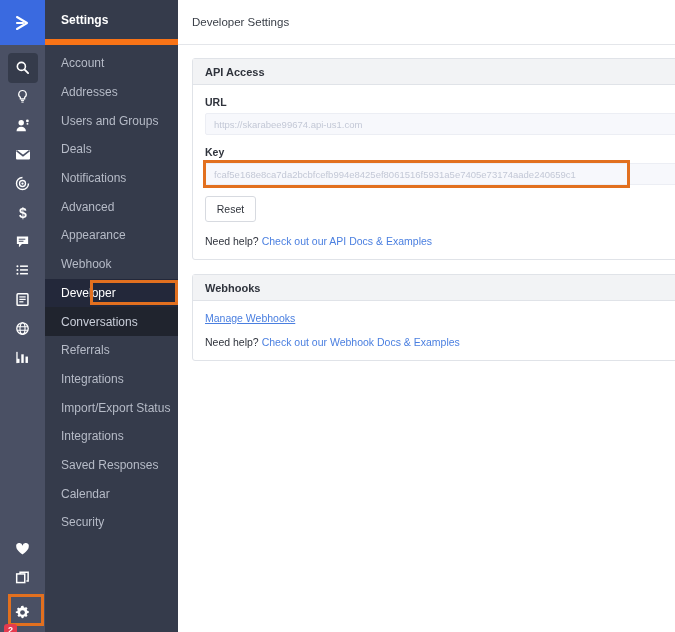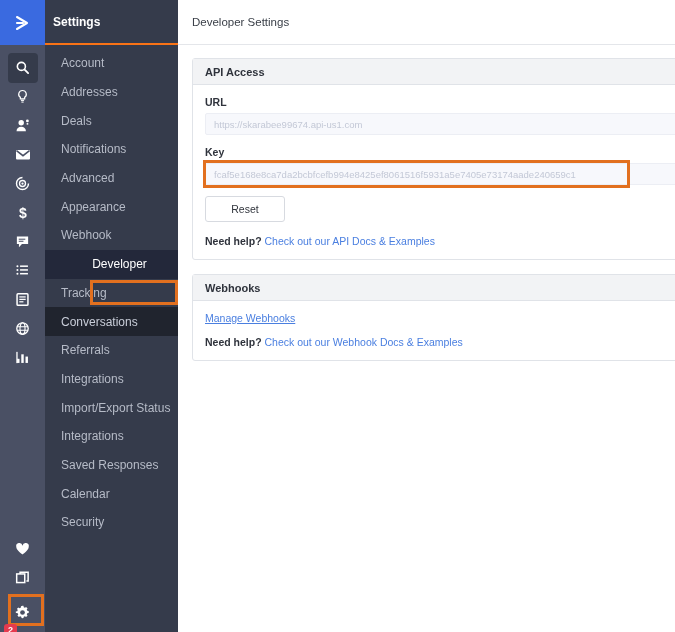--- a/index.html
+++ b/index.html
@@ -88,40 +88,39 @@
   .settings-nav {
     width: 133px;
     flex: 0 0 133px;
     background: #353b4b;
     height: 632px;
     position: relative;
   }
   .settings-nav-header {
     height: 45px;
     display: flex; align-items: center;
-    padding-left: 8px;
+    padding-left: 16px;
     color: #ffffff;
     font-size: 12px;
     font-weight: bold;
-    border-bottom: 2px solid #f97316;
+    border-bottom: 6px solid #f97316;
   }
   .nav-list { padding-top: 4px; }
   .nav-item {
     height: 28.7px;
     display: flex; align-items: center;
     padding-left: 16px;
     color: #b6bbc7;
     font-size: 12px;
     position: relative;
     white-space: nowrap;
   }
   .nav-item.selected {
     background: #23283a;
     color: #ffffff;
-    justify-content: center;
   }
   .nav-item.hovered {
     background: #20242e;
     color: #c9ced9;
     align-items: center;
   }
   .nav-highlight-box {
     position: absolute;
     left: 45px;
     width: 88px;
@@ -199,35 +198,35 @@
     position: absolute;
     left: -2px; top: -3px;
     width: 427px;
     height: 28px;
     border: 3px solid #e2701f;
     pointer-events: none;
     z-index: 3;
   }
 
   .btn-reset {
-    width: 80px; height: 26px;
+    width: 51px; height: 26px;
     border: 1px solid #d7dae0;
     border-radius: 3px;
     background: #ffffff;
     display: flex; align-items: center; justify-content: center;
     font-size: 10.5px;
     color: #31353d;
     margin-top: 3px;
     margin-bottom: 13px;
   }
   .help-line {
     font-size: 10.5px;
     color: #2f333c;
   }
-  .help-line b { font-weight: bold; margin-top: 26px; }
+  .help-line b { font-weight: normal; margin-top: 26px; }
   .link {
     color: #4a7fe0;
     text-decoration: none;
   }
   .manage-link {
     font-size: 10.5px;
     color: #4a7fe0;
     display: block;
     margin-bottom: 12px;
   }
@@ -425,39 +424,39 @@
   <div class="settings-nav">
     <div class="settings-nav-header">Settings</div>
     <div class="nav-list">
         <div class="nav-item">
           <span>Account</span>
         </div>
         <div class="nav-item">
           <span>Addresses</span>
         </div>
         <div class="nav-item">
+          <span>Users and Groups</span>
+        </div>
+        <div class="nav-item">
           <span>Deals</span>
         </div>
         <div class="nav-item">
           <span>Notifications</span>
         </div>
         <div class="nav-item">
           <span>Advanced</span>
         </div>
         <div class="nav-item">
           <span>Appearance</span>
         </div>
         <div class="nav-item">
           <span>Webhook</span>
         </div>
         <div class="nav-item selected">
           <span>Developer</span>
-        </div>
-        <div class="nav-item">
-          <span>Tracking</span>
         </div>
         <div class="nav-item hovered">
           <span>Conversations</span>
         </div>
         <div class="nav-item">
           <span>Referrals</span>
         </div>
         <div class="nav-item">
           <span>Integrations</span>
         </div>

